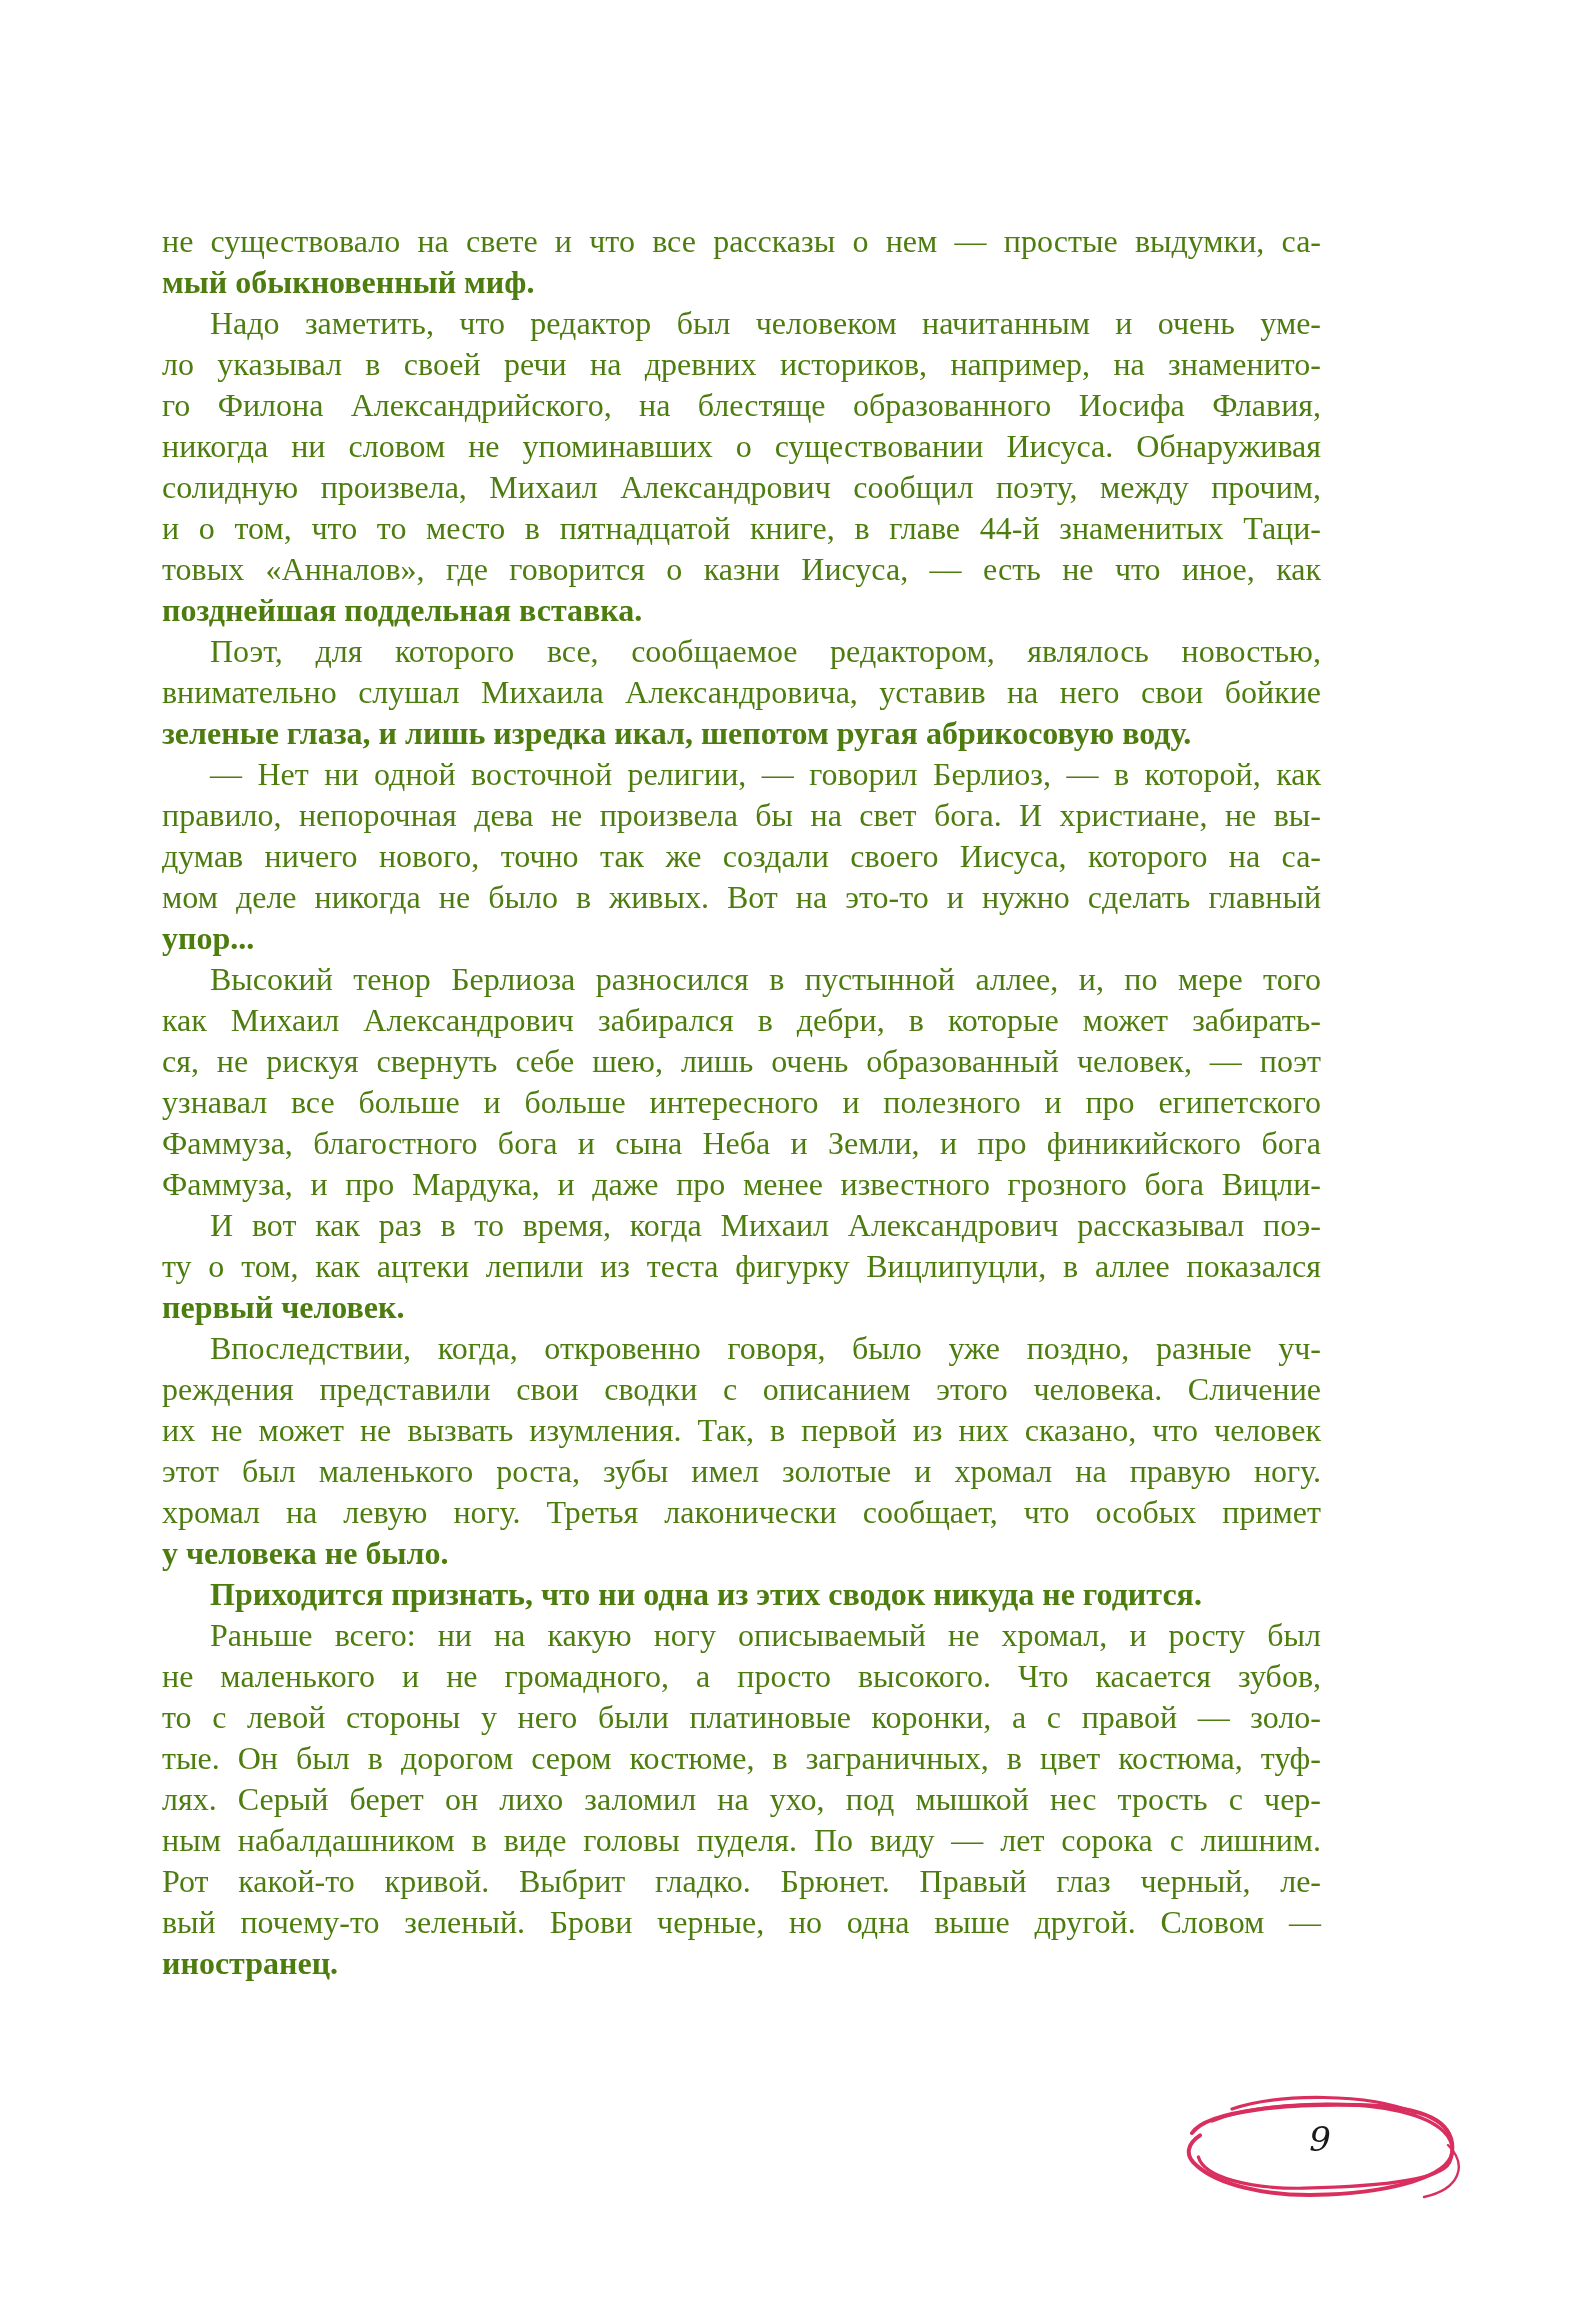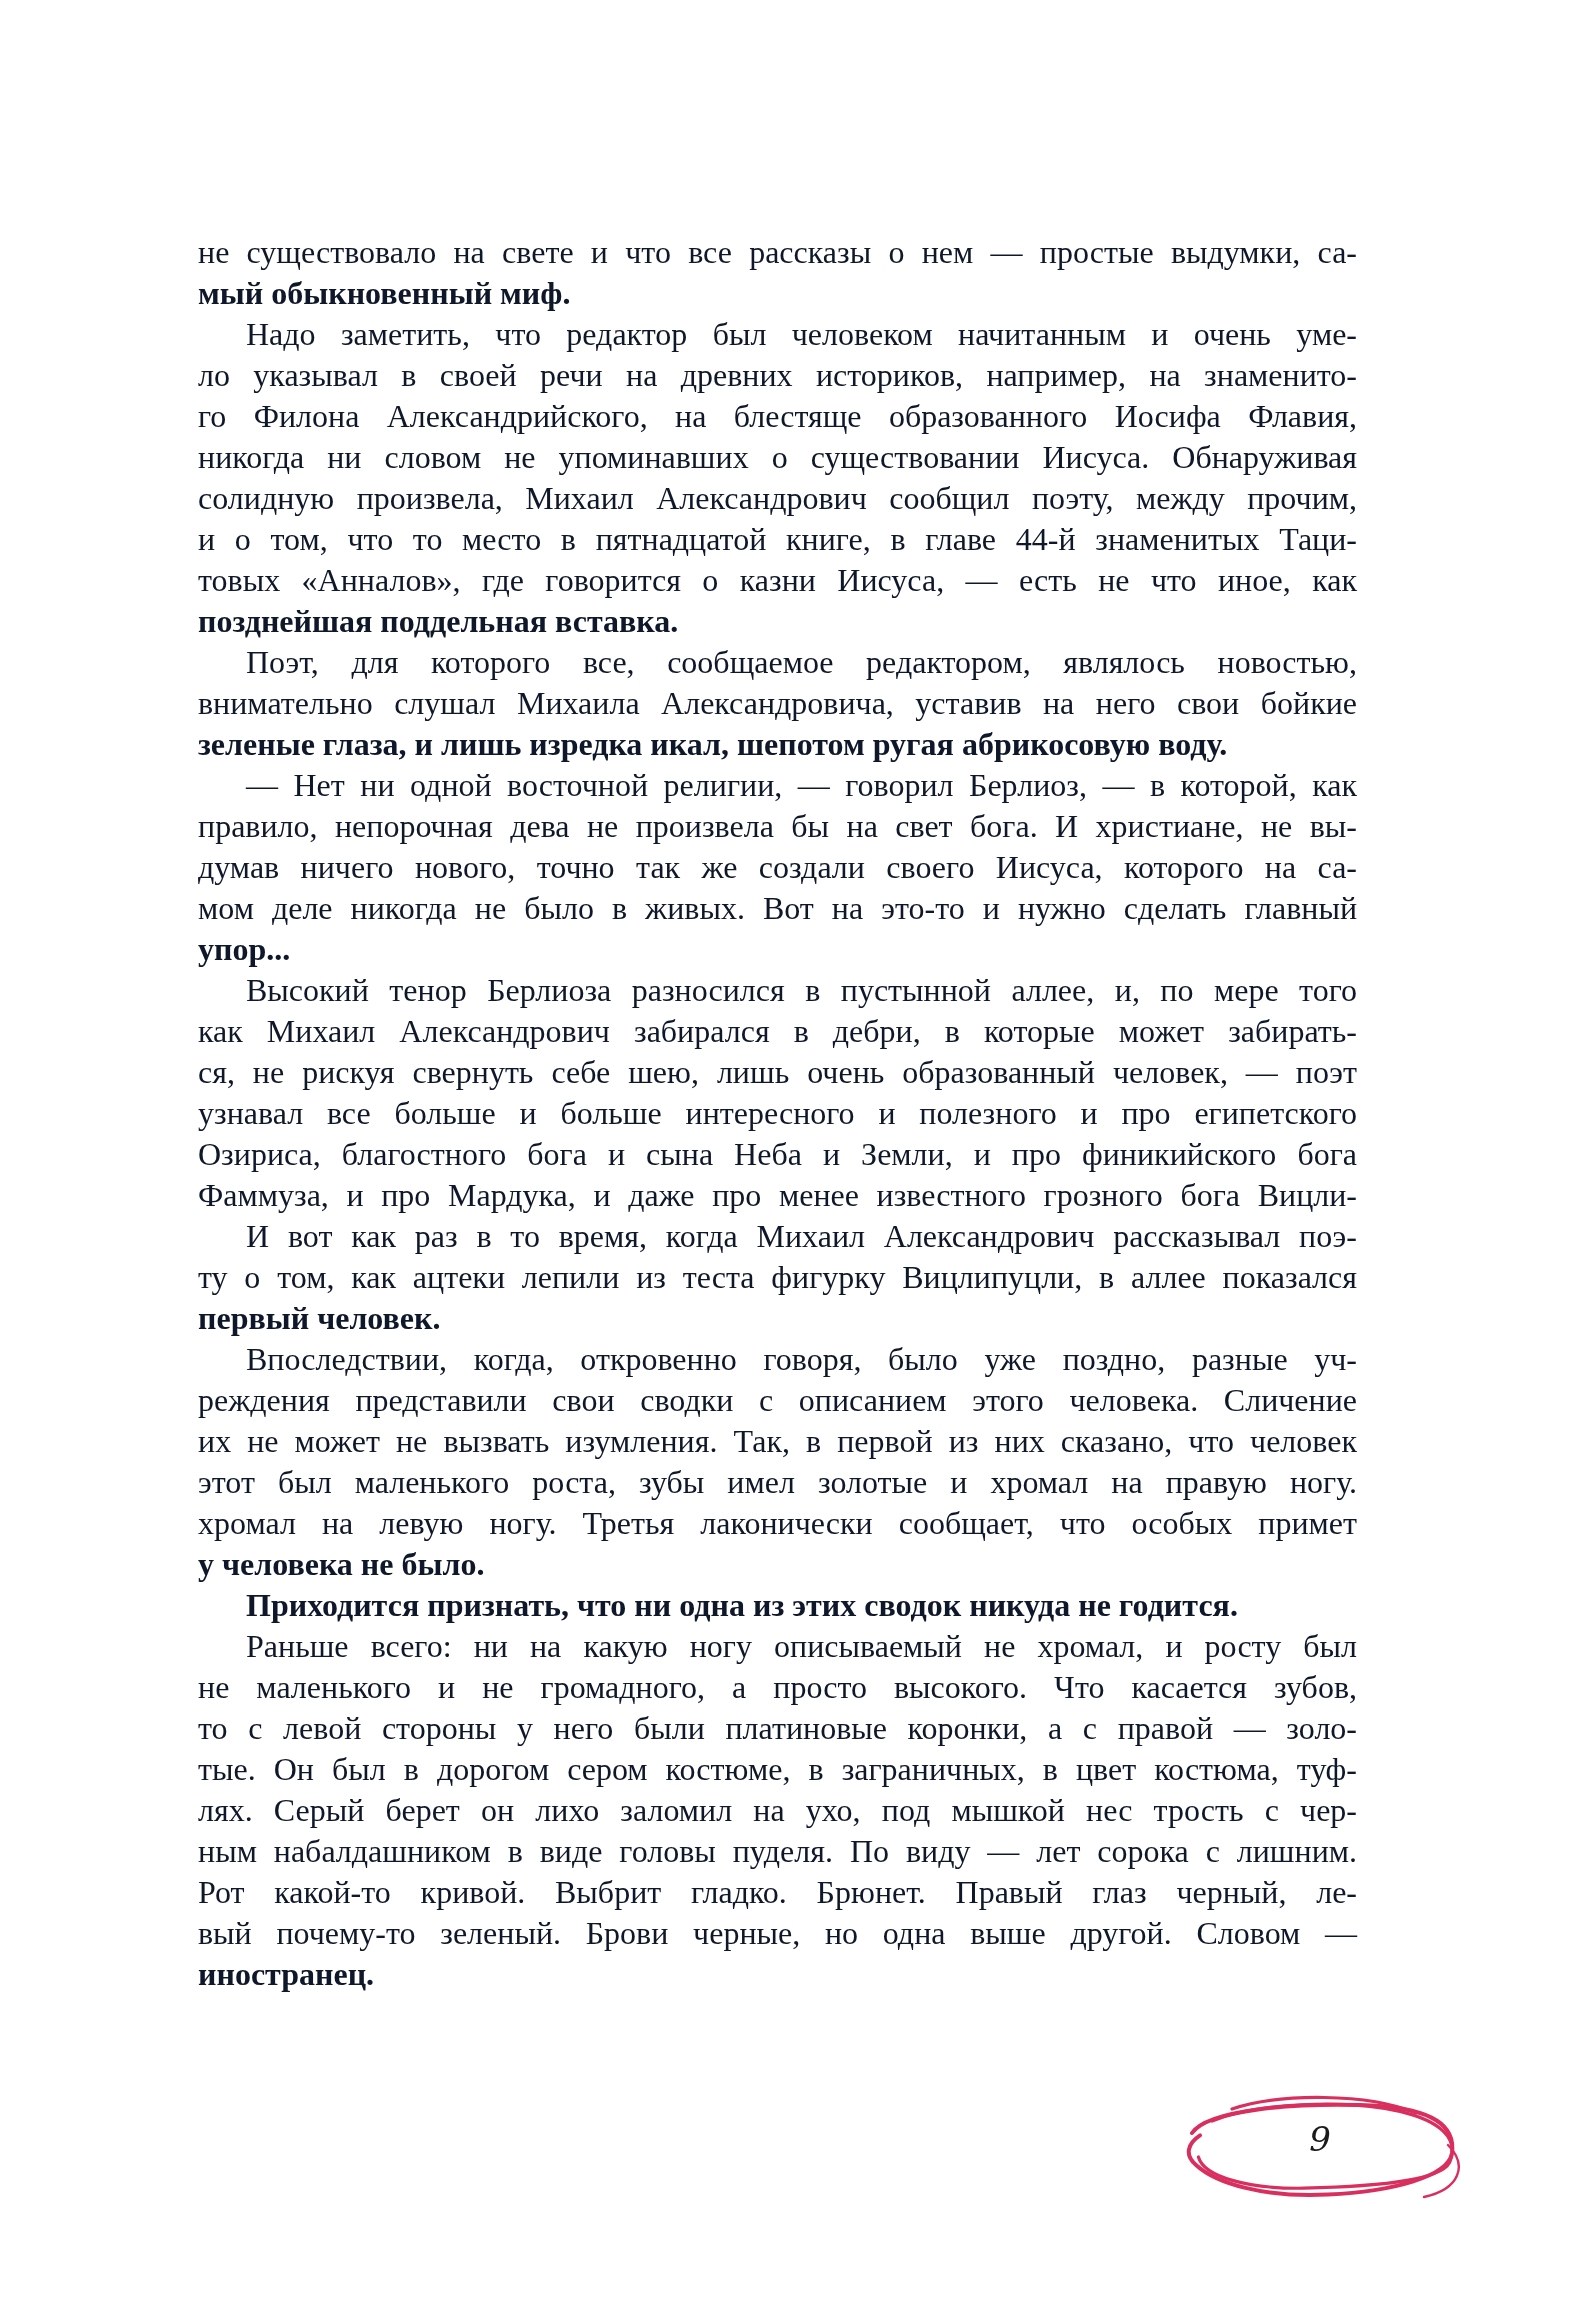--- a/index.html
+++ b/index.html
@@ -16,29 +16,28 @@
     .page {
       position: absolute;
       left: 0; top: 0;
       width: 1581px;
       height: 2319px;
       background: #ffffff;
     }
     .text-block {
       position: absolute;
       left: 162px;
-      top: 232px;
+      top: 221px;
       width: 1159px;
       font-family: "Liberation Serif", "DejaVu Serif", serif;
       font-size: 32px;
       line-height: 41px;
-      color: #0f172a;
+      color: #4d7c0f;
       text-align: justify;
       hyphens: manual;
-      margin-left: 36px;
     }
     .line {
       display: block;
       height: 41px;
       white-space: nowrap;
       text-align: justify;
       text-align-last: justify;
       overflow: visible;
     }
     .line.last {
@@ -106,21 +105,21 @@
       <span class="line">думав ничего нового, точно так же создали своего Иисуса, которого на са-</span>
       <span class="line">мом деле никогда не было в живых. Вот на это-то и нужно сделать главный</span>
       <span class="line last">упор...</span>
     </div>
 
     <div>
       <span class="line indent">Высокий тенор Берлиоза разносился в пустынной аллее, и, по мере того</span>
       <span class="line">как Михаил Александрович забирался в дебри, в которые может забирать-</span>
       <span class="line">ся, не рискуя свернуть себе шею, лишь очень образованный человек, — поэт</span>
       <span class="line">узнавал все больше и больше интересного и полезного и про египетского</span>
-      <span class="line">Озириса, благостного бога и сына Неба и Земли, и про финикийского бога</span>
+      <span class="line">Фаммуза, благостного бога и сына Неба и Земли, и про финикийского бога</span>
       <span class="line">Фаммуза, и про Мардука, и даже про менее известного грозного бога Вицли-</span>
     </div>
 
     <div>
       <span class="line indent">И вот как раз в то время, когда Михаил Александрович рассказывал поэ-</span>
       <span class="line">ту о том, как ацтеки лепили из теста фигурку Вицлипуцли, в аллее показался</span>
       <span class="line last">первый человек.</span>
     </div>
 
     <div>

